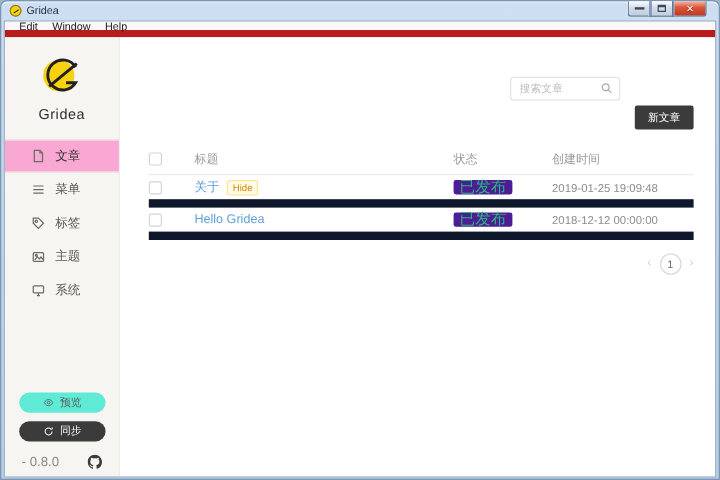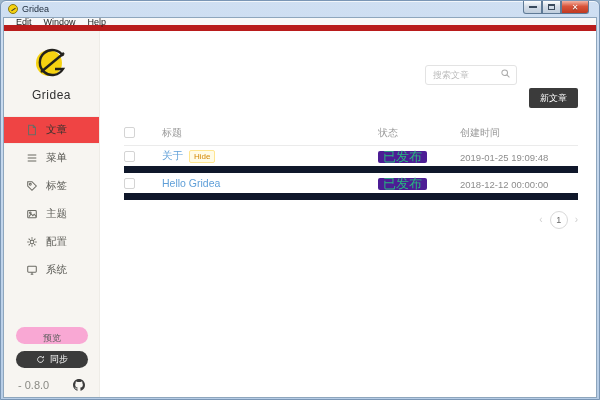--- a/index.html
+++ b/index.html
@@ -44,27 +44,27 @@
   .menubar span { padding:0 6px; cursor:default; }
   .app { flex:1; display:flex; overflow:hidden; }
   
   .sidebar { width:96px; background:#f7f5f1; border-right:1px solid #eeece7; display:flex; flex-direction:column; }
   .brand { display:flex; flex-direction:column; align-items:center; padding-top:14px; }
   .brand svg { width:36px; height:36px; }
   .brand-name { font-size:12px; color:#2f2f2f; margin-top:7px; letter-spacing:.5px; }
   .nav { margin-top:14px; }
   .nav-item { height:28px; display:flex; align-items:center; padding-left:22px; gap:8px;
     font-size:10.5px; color:#5a5a55; cursor:pointer; }
-  .nav-item.active { background:#ef4444; color:#33332f; box-shadow:inset 0 1px 0 #f0eee9, inset 0 -1px 0 #f0eee9;text-align:right; }
+  .nav-item.active { background:#f9a8d4; color:#33332f; box-shadow:inset 0 1px 0 #f0eee9, inset 0 -1px 0 #f0eee9;text-align:right; }
   .nav-item svg { width:12px; height:12px; stroke:#6b6b64; fill:none; stroke-width:1.2; flex:none; }
   .side-bottom { margin-top:auto; padding:0 12px 6px 12px; }
   .pill-btn { width:72px; height:17px; margin:0 auto 7px auto; border-radius:10px; border:none;
     display:flex; align-items:center; justify-content:center; gap:5px; font-size:9px; cursor:pointer;
     font-family:"Liberation Sans", sans-serif; }
-  .pill-btn.preview { background:#f9a8d4; color:#5f5f5f;flex-direction:column; }
+  .pill-btn.preview { background:#5eead4; color:#5f5f5f; }
   .pill-btn.sync { background:#3b3b3b; color:#fff; }
   .pill-btn svg { width:9px; height:9px; }
   .version-row { display:flex; align-items:center; justify-content:space-between; padding:4px 2px 0 2px; }
   .version { font-size:11px; color:#8a8a84; }
   .github svg { width:12px; height:12px; fill:#3b3b3b; display:block; cursor:pointer; }
   
   .main { flex:1; background:#fff; display:flex; flex-direction:column; padding:0 18px 0 24px; overflow:hidden; }
   .topbar { display:flex; justify-content:flex-end; align-items:center; gap:12px; padding-top:9px; }
   .search-wrap { position:relative; }
   .search-input { width:92px; height:20px; border:1px solid #e3e3e3; border-radius:3px;
@@ -157,27 +157,20 @@
           <div class="nav-item">
             <svg viewBox="0 0 14 14">
               <rect x="2" y="3" width="10" height="8.5" rx="1"></rect>
                 <path d="M3.5 10 l2.5-3 2 2 1.5-1.8 2.5 2.8"></path>
                 <circle cx="5" cy="5.6" r="0.9"></circle>
             </svg>
             <span>主题</span>
           </div>
           <div class="nav-item">
             <svg viewBox="0 0 14 14">
-              <circle cx="7" cy="7" r="2.2"></circle>
-              <path d="M7 1.5 V3.3 M7 10.7 V12.5 M1.5 7 H3.3 M10.7 7 H12.5 M3.1 3.1 L4.4 4.4 M9.6 9.6 L10.9 10.9 M10.9 3.1 L9.6 4.4 M4.4 9.6 L3.1 10.9"></path>
-            </svg>
-            <span>配置</span>
-          </div>
-          <div class="nav-item">
-            <svg viewBox="0 0 14 14">
               <rect x="2" y="2.5" width="10" height="7" rx="1"></rect>
                 <path d="M5.5 12 h3 M7 9.5 V12"></path>
             </svg>
             <span>系统</span>
           </div>
         </div>
         <div class="side-bottom">
           <button class="pill-btn preview">
             <svg viewBox="0 0 14 14" fill="none" stroke="#5f5f5f" stroke-width="1.2">
               <path d="M1.5 7 C3 4.3 5 3 7 3 s4 1.3 5.5 4 C11 9.7 9 11 7 11 S3 9.7 1.5 7 Z"></path>

